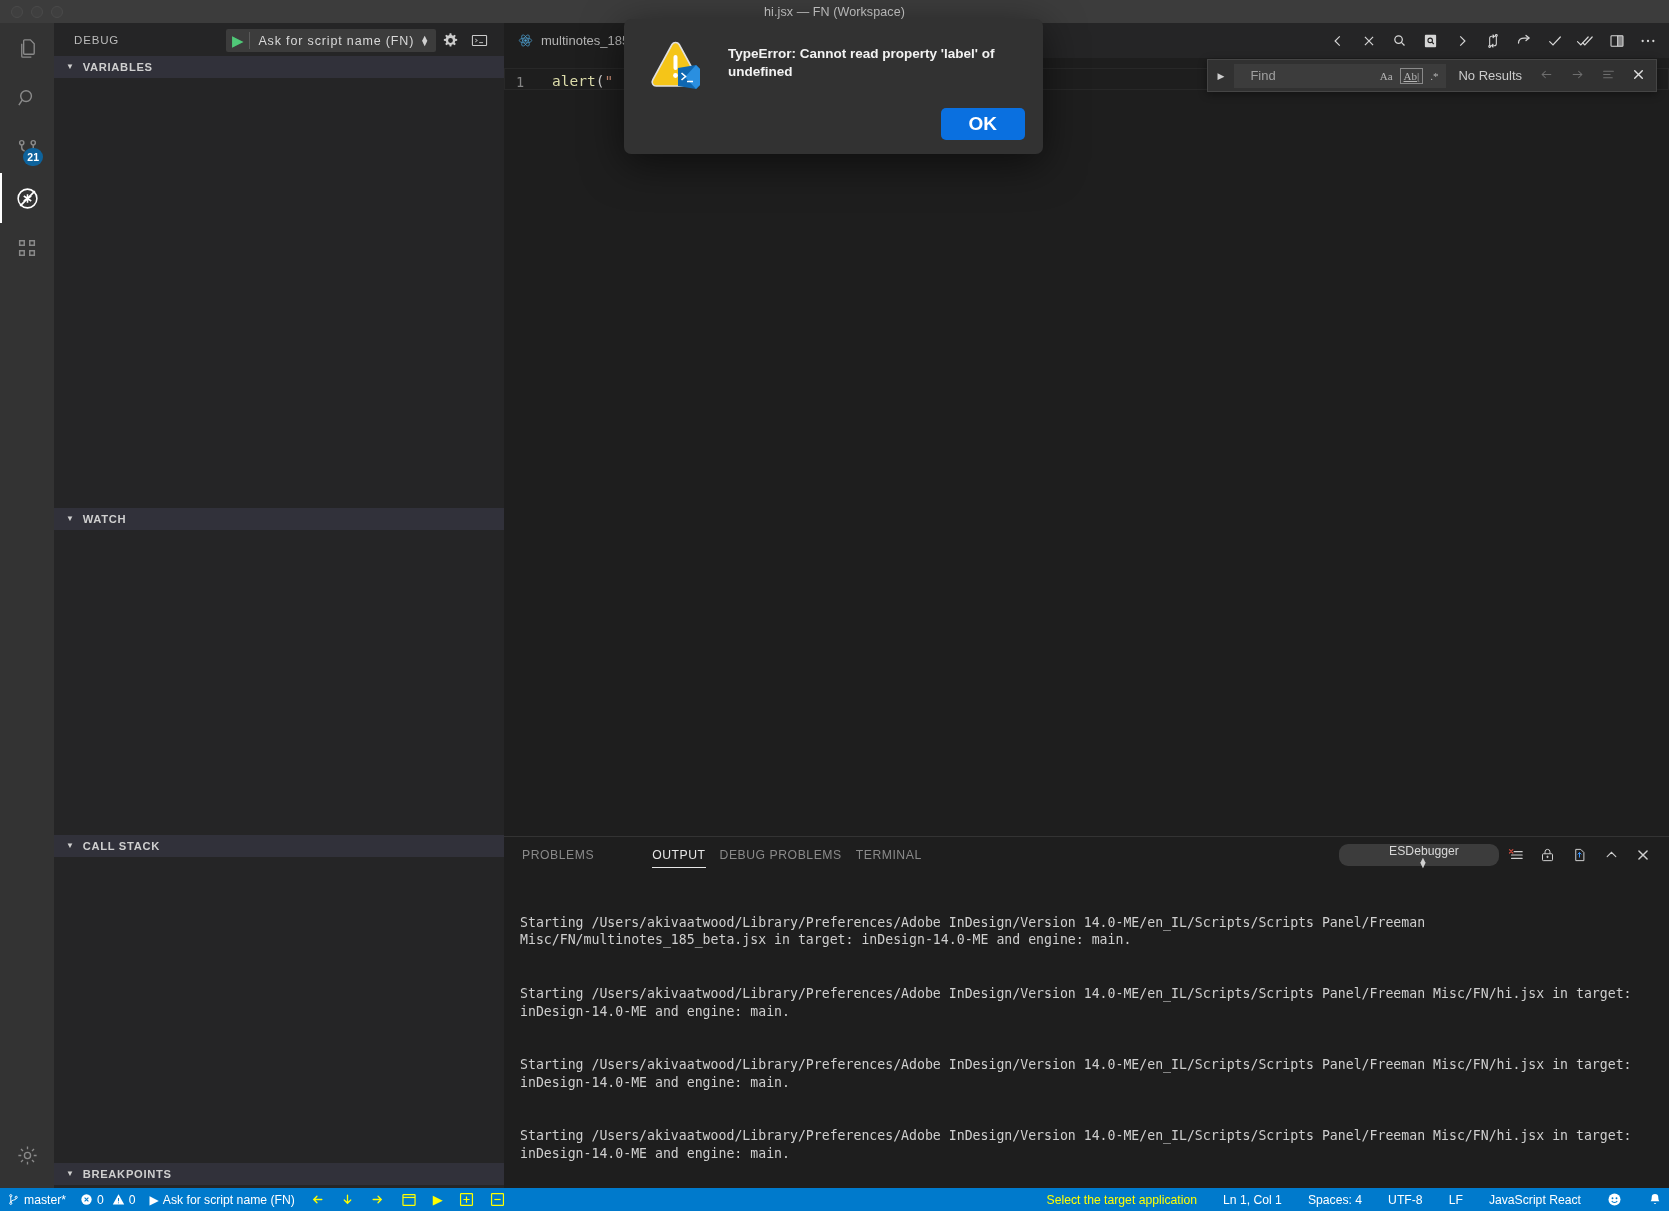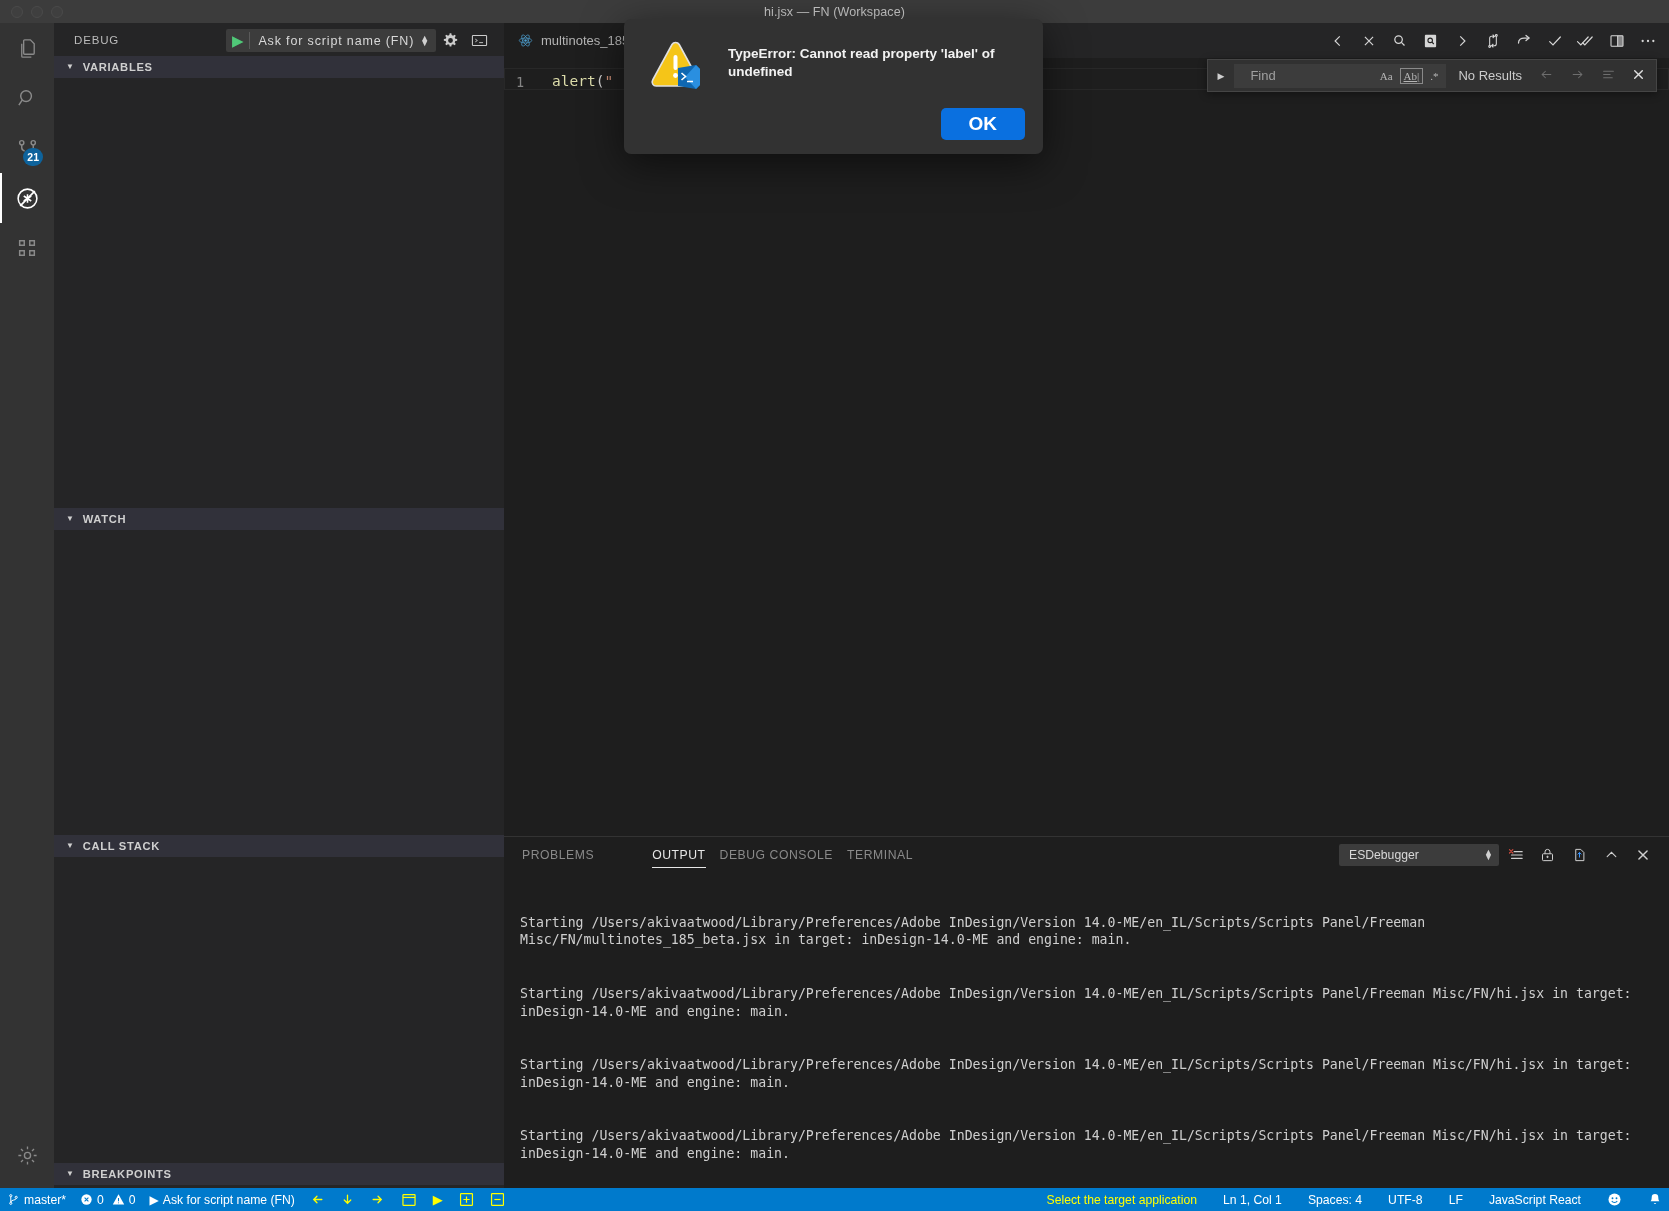--- a/index.html
+++ b/index.html
@@ -146,22 +146,22 @@
   .ptab.active { color: #e7e7e7; margin-left: 44px; }
   .ptab.active::after {
     content: ""; position: absolute; left: 0; right: 0; bottom: 4px; height: 1px; background: #e7e7e7;
   }
   .panel-actions {
     position: absolute; right: 10px; top: 0; height: 35px;
     display: flex; align-items: center; gap: 0;
   }
   .out-select {
     background: #3c3c3c; color: #d8d8d8; font-size: 12.2px;
-    height: 22px; display: flex; align-items: center; border-radius: 2px;
-    padding-left: 10px; width: 160px; justify-content: space-between;
+    height: 22px; display: flex; align-items: center; border-radius: 9px;
+    padding-left: 10px; width: 160px; justify-content: space-between; flex-direction: column;
   }
   .pa { width: 32px; height: 35px; display: flex; align-items: center; justify-content: center; color: #cfcfcf; }
   .panel-body {
     padding: 6px 16px 0 16px;
     font-family: "DejaVu Sans Mono", monospace;
     font-size: 13.2px; line-height: 17.8px; color: #cfcfcf;
     white-space: pre-wrap; word-break: break-word;
   }
 
   
@@ -423,21 +423,21 @@
             <path d="M5 5l14 14M19 5L5 19"></path>
           </svg>
       </span>
     </div>
   </div>
 
   <div class="panel">
     <div class="panel-tabs">
       <div class="ptab">PROBLEMS</div>
       <div class="ptab active">OUTPUT</div>
-      <div class="ptab">DEBUG CONSOLE</div>
+      <div class="ptab">DEBUG PROBLEMS</div>
       <div class="ptab">TERMINAL</div>
 
       <div class="panel-actions">
         <div class="out-select">
           <span>ESDebugger</span>
           <span class="stepper">
               <span>▲</span>
               <span>▼</span>
             </span>
         </div>

